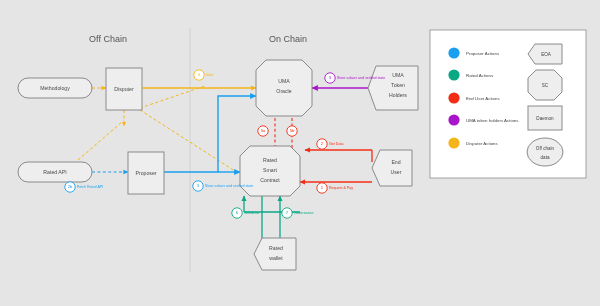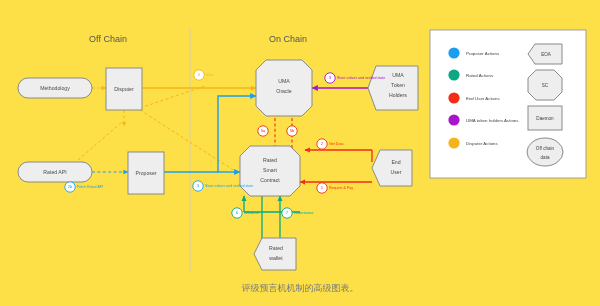--- a/index.html
+++ b/index.html
@@ -3,21 +3,21 @@
 <meta charset="utf-8">
 <style>
   * { box-sizing: border-box; }
   html, body {
     margin: 0; padding: 0;
     width: 600px; height: 306px;
     background: #ffffff;
     font-family: "Liberation Sans", sans-serif;
     overflow: hidden;
   }
-  #page { position: relative; width: 600px; height: 306px; background: #fde047; }
+  #page { position: relative; width: 600px; height: 306px; background: #e5e5e5; }
   svg#diagram { position: absolute; top: 0; left: 0; width: 600px; height: 306px; display: block; }
 
   .node-fill      { fill: #eeeeee; stroke: #8a8a8a; stroke-width: 1; }
   .node-label     { font-family: "Liberation Sans", sans-serif; font-size: 5.2px; fill: #4a4a4a; text-anchor: middle; dominant-baseline: middle; }
   .section-title  { font-family: "Liberation Sans", sans-serif; font-size: 9px; fill: #555555; text-anchor: middle; }
   .divider        { stroke: #cccccc; stroke-width: 0.8; }
   .legend-box     { fill: #ffffff; stroke: #9a9a9a; stroke-width: 0.9; }
   .legend-text    { font-family: "Liberation Sans", sans-serif; font-size: 4.4px; fill: #444444; dominant-baseline: middle; }
   .shape-label    { font-family: "Liberation Sans", sans-serif; font-size: 4.6px; fill: #444444; text-anchor: middle; dominant-baseline: middle; }
   .edge-num       { font-family: "Liberation Sans", sans-serif; font-size: 4.2px; text-anchor: middle; dominant-baseline: middle; }
@@ -235,14 +235,13 @@
       </g>
 
       <g>
         <ellipse class="node-fill" cx="545" cy="152" rx="18" ry="14"></ellipse>
         <text class="shape-label" x="545" y="148.4">Off chain</text>
         <text class="shape-label" x="545" y="157.4">data</text>
       </g>
     </g>
   </svg>
 
-  <div class="caption">评级预言机机制的高级图表。</div>
 </div>
 
 </body></html>

